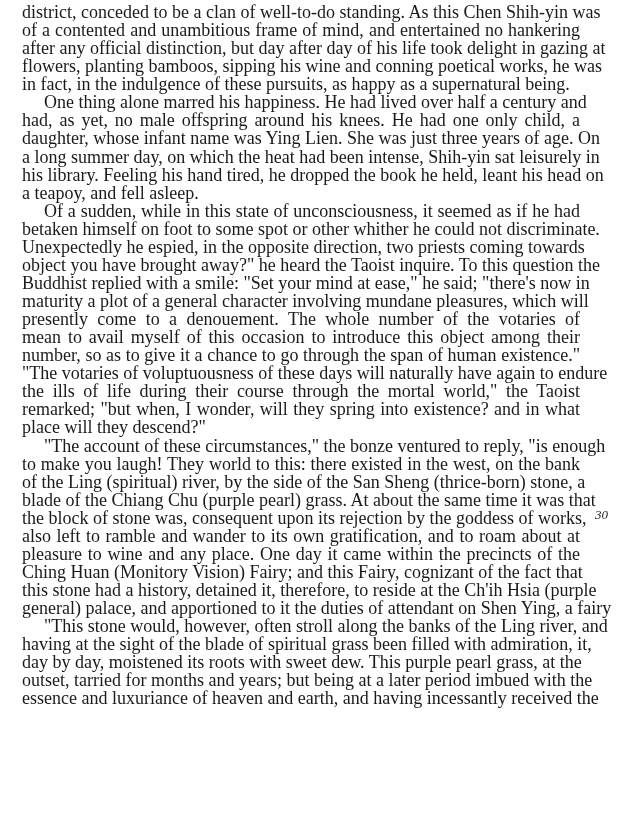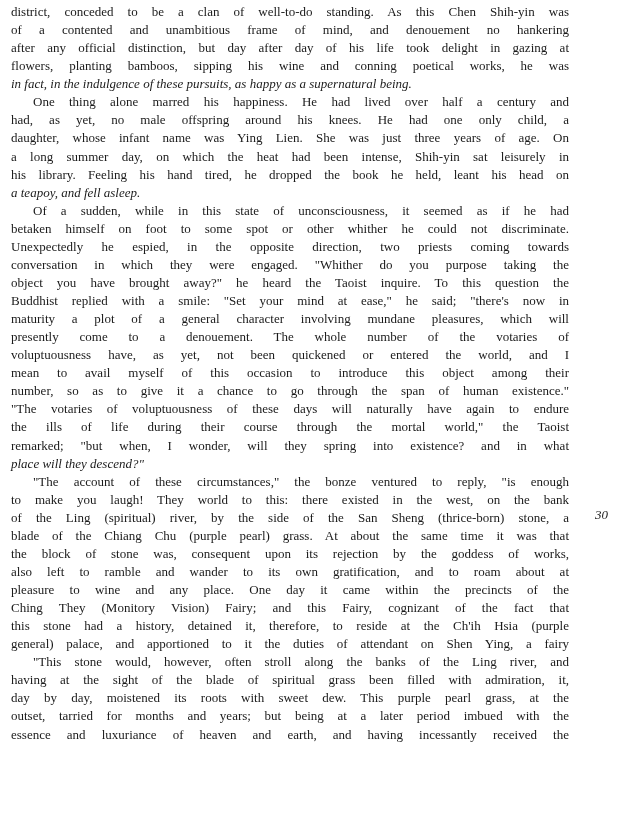--- a/index.html
+++ b/index.html
@@ -1,72 +1,70 @@
 <!DOCTYPE html>
 <html><head>
 <meta charset="utf-8">
 <style>
   html, body { margin: 0; padding: 0; background: #ffffff; }
   body { width: 630px; height: 815px; overflow: hidden; position: relative; }
   .page {
-    position: absolute; left: 11px; top: 3px; width: 558px;
+    position: absolute; left: 22px; top: 3px; width: 558px;
     font-family: "Liberation Serif", "DejaVu Serif", serif;
-    font-size: 13px; color: #1a1a1a;
+    font-size: 18px; color: #1a1a1a;
   }
   .line {
     display: block; height: 18.07px; line-height: 18.07px;
     white-space: nowrap; text-align: justify; text-align-last: justify;
     overflow: visible;
   }
-  .line.last { text-align-last: left; font-style: italic; }
+  .line.last { text-align-last: left; }
   .line.indent { padding-left: 22px; }
   .page-number {
     position: absolute; left: 595px; top: 507px;
     font-family: "Liberation Serif", "DejaVu Serif", serif;
     font-size: 13px; color: #222; font-style: italic;
   }
 </style>
 </head>
 <body>
 
 <div class="page" id="page-body">
     <span class="line">district, conceded to be a clan of well-to-do standing. As this Chen Shih-yin was</span>
-    <span class="line">of a contented and unambitious frame of mind, and denouement no hankering</span>
+    <span class="line">of a contented and unambitious frame of mind, and entertained no hankering</span>
     <span class="line">after any official distinction, but day after day of his life took delight in gazing at</span>
     <span class="line">flowers, planting bamboos, sipping his wine and conning poetical works, he was</span>
     <span class="line last">in fact, in the indulgence of these pursuits, as happy as a supernatural being.</span>
     <span class="line indent">One thing alone marred his happiness. He had lived over half a century and</span>
     <span class="line">had, as yet, no male offspring around his knees. He had one only child, a</span>
     <span class="line">daughter, whose infant name was Ying Lien. She was just three years of age. On</span>
     <span class="line">a long summer day, on which the heat had been intense, Shih-yin sat leisurely in</span>
     <span class="line">his library. Feeling his hand tired, he dropped the book he held, leant his head on</span>
     <span class="line last">a teapoy, and fell asleep.</span>
     <span class="line indent">Of a sudden, while in this state of unconsciousness, it seemed as if he had</span>
     <span class="line">betaken himself on foot to some spot or other whither he could not discriminate.</span>
     <span class="line">Unexpectedly he espied, in the opposite direction, two priests coming towards</span>
-    <span class="line">conversation in which they were engaged. "Whither do you purpose taking the</span>
     <span class="line">object you have brought away?" he heard the Taoist inquire. To this question the</span>
     <span class="line">Buddhist replied with a smile: "Set your mind at ease," he said; "there's now in</span>
     <span class="line">maturity a plot of a general character involving mundane pleasures, which will</span>
     <span class="line">presently come to a denouement. The whole number of the votaries of</span>
-    <span class="line">voluptuousness have, as yet, not been quickened or entered the world, and I</span>
     <span class="line">mean to avail myself of this occasion to introduce this object among their</span>
     <span class="line">number, so as to give it a chance to go through the span of human existence."</span>
     <span class="line">"The votaries of voluptuousness of these days will naturally have again to endure</span>
     <span class="line">the ills of life during their course through the mortal world," the Taoist</span>
     <span class="line">remarked; "but when, I wonder, will they spring into existence? and in what</span>
     <span class="line last">place will they descend?"</span>
     <span class="line indent">"The account of these circumstances," the bonze ventured to reply, "is enough</span>
     <span class="line">to make you laugh! They world to this: there existed in the west, on the bank</span>
     <span class="line">of the Ling (spiritual) river, by the side of the San Sheng (thrice-born) stone, a</span>
     <span class="line">blade of the Chiang Chu (purple pearl) grass. At about the same time it was that</span>
     <span class="line">the block of stone was, consequent upon its rejection by the goddess of works,</span>
     <span class="line">also left to ramble and wander to its own gratification, and to roam about at</span>
     <span class="line">pleasure to wine and any place. One day it came within the precincts of the</span>
-    <span class="line">Ching They (Monitory Vision) Fairy; and this Fairy, cognizant of the fact that</span>
+    <span class="line">Ching Huan (Monitory Vision) Fairy; and this Fairy, cognizant of the fact that</span>
     <span class="line">this stone had a history, detained it, therefore, to reside at the Ch'ih Hsia (purple</span>
     <span class="line">general) palace, and apportioned to it the duties of attendant on Shen Ying, a fairy</span>
     <span class="line indent">"This stone would, however, often stroll along the banks of the Ling river, and</span>
     <span class="line">having at the sight of the blade of spiritual grass been filled with admiration, it,</span>
     <span class="line">day by day, moistened its roots with sweet dew. This purple pearl grass, at the</span>
     <span class="line">outset, tarried for months and years; but being at a later period imbued with the</span>
     <span class="line">essence and luxuriance of heaven and earth, and having incessantly received the</span>
   </div>
 <div class="page-number">30</div>
 

